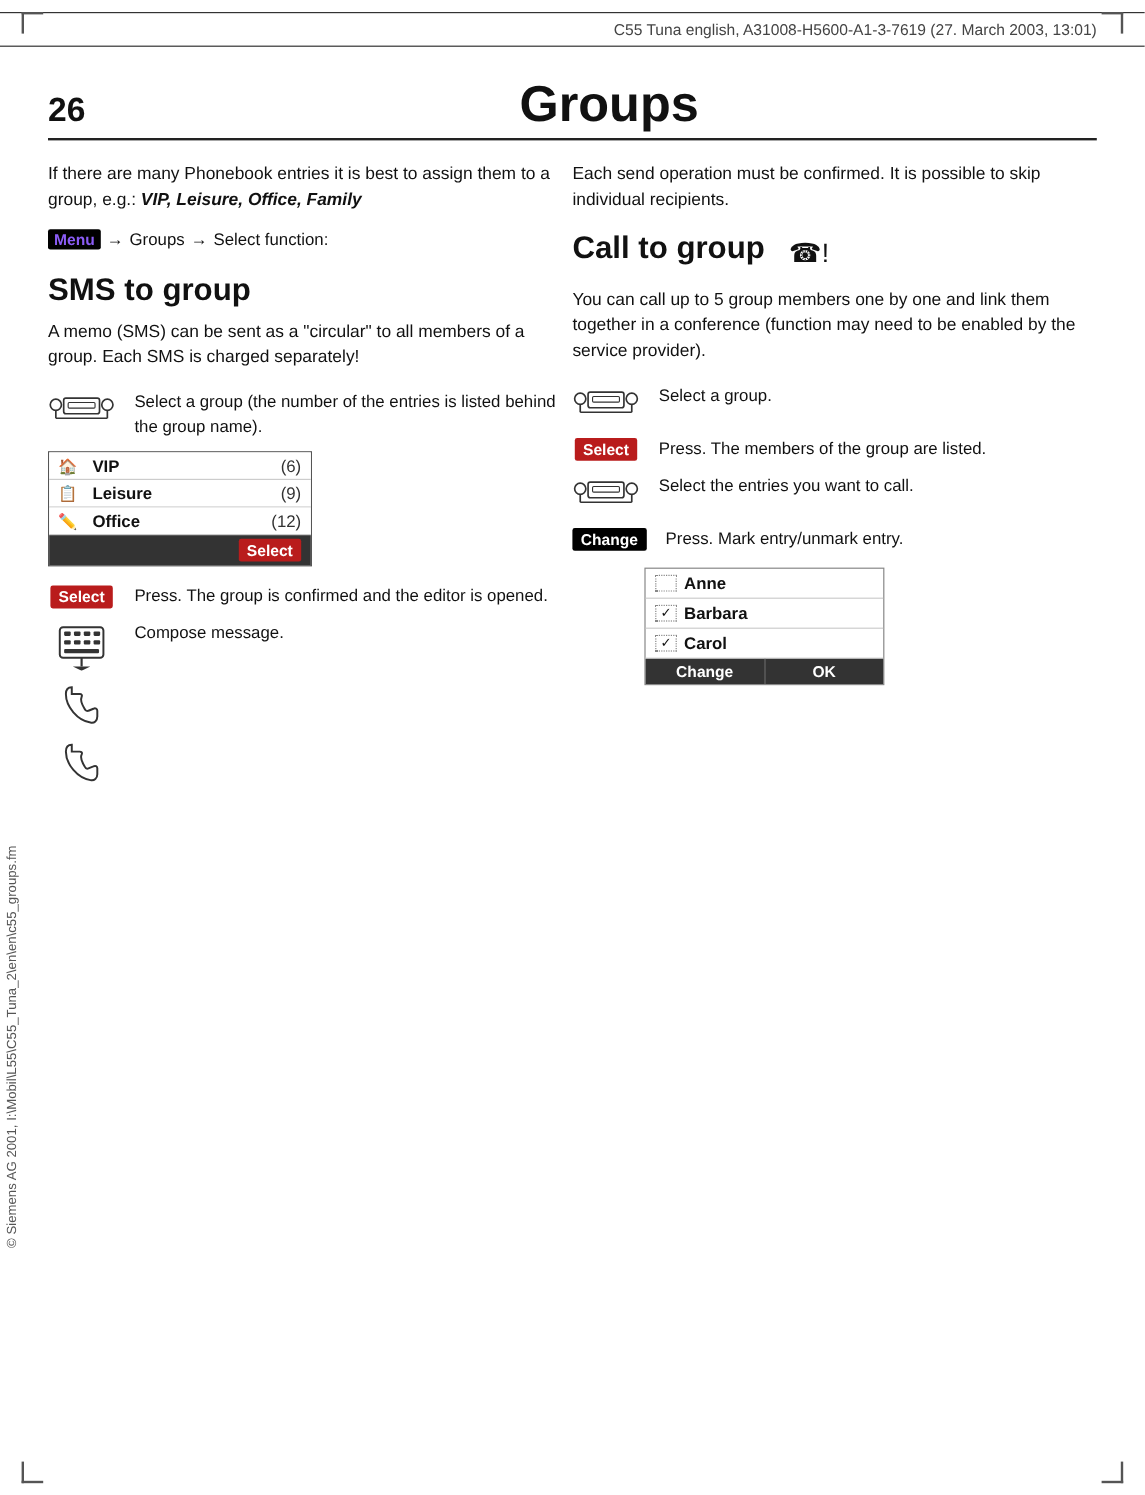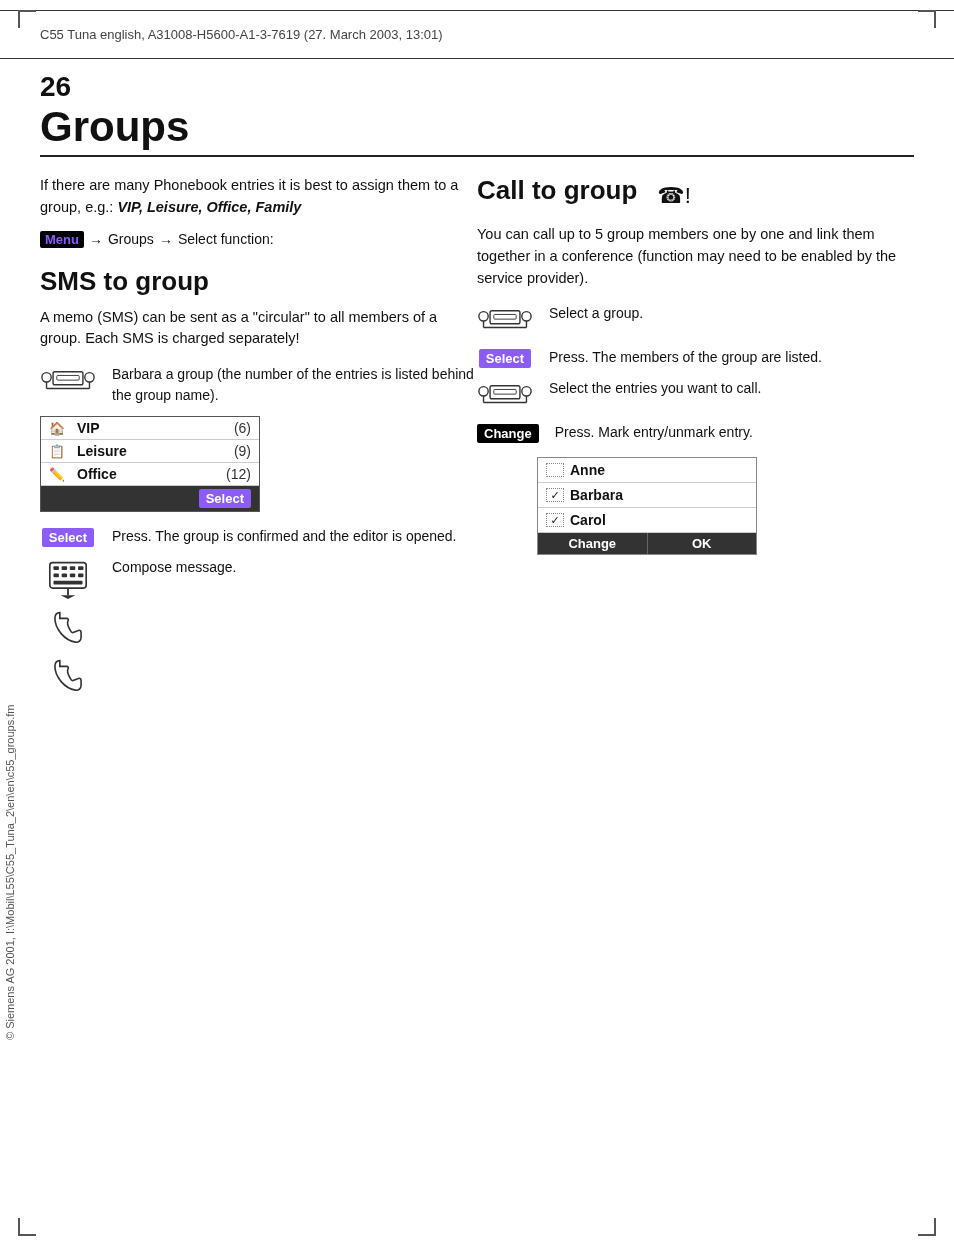--- a/index.html
+++ b/index.html
@@ -10,24 +10,25 @@
       font-family: Arial, Helvetica, sans-serif;
       font-size: 15px;
       color: #111;
       position: relative;
     }
 
     
     .page-header {
       border-top: 1px solid #333;
       border-bottom: 1px solid #333;
-      padding: 16px 40px;
+      padding: 6px 40px;
       font-size: 13px;
       color: #444;
       margin: 10px 0 0 0;
+      text-align: right;
     }
 
     
     .corner-tl, .corner-tr, .corner-bl, .corner-br {
       position: absolute;
       width: 18px;
       height: 18px;
     }
     .corner-tl { top: 10px; left: 18px; border-top: 2px solid #555; border-left: 2px solid #555; }
     .corner-tr { top: 10px; right: 18px; border-top: 2px solid #555; border-right: 2px solid #555; }
@@ -51,22 +52,21 @@
       padding: 0 40px 40px 40px;
     }
 
     
     .title-row {
       display: flex;
       align-items: baseline;
       border-bottom: 2px solid #222;
       padding-bottom: 4px;
       margin-bottom: 18px;
-      margin-top: 12px;
-      flex-direction: column;
+      margin-top: 24px;
     }
     .page-number {
       font-size: 28px;
       font-weight: bold;
       margin-right: 30px;
       color: #111;
     }
     .page-title {
       font-size: 42px;
       font-weight: bold;
@@ -153,21 +153,21 @@
     }
 
     
     .phone-icon-group svg {
       width: 56px;
       height: 32px;
     }
 
     
     .select-badge {
-      background: #8b5cf6;
+      background: #b91c1c;
       color: #fff;
       padding: 2px 7px;
       font-size: 13px;
       font-weight: bold;
       border-radius: 2px;
       white-space: nowrap;
     }
     .change-badge {
       background: #000;
       color: #fff;
@@ -226,21 +226,21 @@
 
     
     .handset-icon svg {
       width: 36px;
       height: 36px;
     }
 
     
     .contact-list {
       border: 1.5px solid #888;
-      width: 220px;
+      width: 200px;
       margin-top: 14px;
     }
     .contact-row {
       display: flex;
       align-items: center;
       padding: 4px 8px;
       font-size: 14px;
       border-bottom: 1px solid #ccc;
       gap: 6px;
     }
@@ -341,21 +341,21 @@
             <rect x="14" y="4" width="32" height="14" rx="2" fill="none" stroke="#333" stroke-width="1.5"></rect>
 
             <rect x="18" y="8" width="24" height="5" rx="1" fill="none" stroke="#333" stroke-width="1"></rect>
 
             <line x1="7" y1="15" x2="7" y2="22" stroke="#333" stroke-width="1.5"></line>
             <line x1="53" y1="15" x2="53" y2="22" stroke="#333" stroke-width="1.5"></line>
             <line x1="7" y1="22" x2="53" y2="22" stroke="#333" stroke-width="1.5"></line>
           </svg>
         </div>
         <div class="text-cell">
-          <span>Barbara a group (the number of the entries is listed behind the group name).</span>
+          <span>Select a group (the number of the entries is listed behind the group name).</span>
         </div>
       </div>
 
       <div style="margin-left: 0; margin-bottom: 14px;">
         <div class="group-list">
 
           <div class="group-list-row header-row">
             <span class="group-icon-sym">🏠</span>
             <span class="group-list-name">VIP</span>
             <span class="group-list-count">(6)</span>
@@ -426,20 +426,21 @@
           <svg viewBox="0 0 36 44" xmlns="http://www.w3.org/2000/svg" width="36" height="44">
             <path d="M8 2 C4 2 2 5 2 9 C2 22 14 36 27 38 C31 39 34 36 34 32 L34 26 C34 24 32 23 30 24 L25 26 C23 27 22 26 21 24 C18 19 17 14 18 12 C19 10 18 9 16 9 L8 9 C8 9 8 2 8 2Z" fill="none" stroke="#333" stroke-width="2"></path>
           </svg>
         </div>
       </div>
 
     </div>
 
     <div class="col-right">
 
+      <p class="intro-para">Each send operation must be confirmed. It is possible to skip individual recipients.</p>
 
       <div class="call-heading-row">
         <div class="section-heading">Call to group</div>
         <span style="font-size:22px; margin-left: 8px;">☎!</span>
       </div>
 
       <p class="section-text">You can call up to 5 group members one by one and link them together in a conference (function may need to be enabled by the service provider).</p>
 
       <div class="icon-text-row">
         <div class="icon-cell phone-icon-group">

